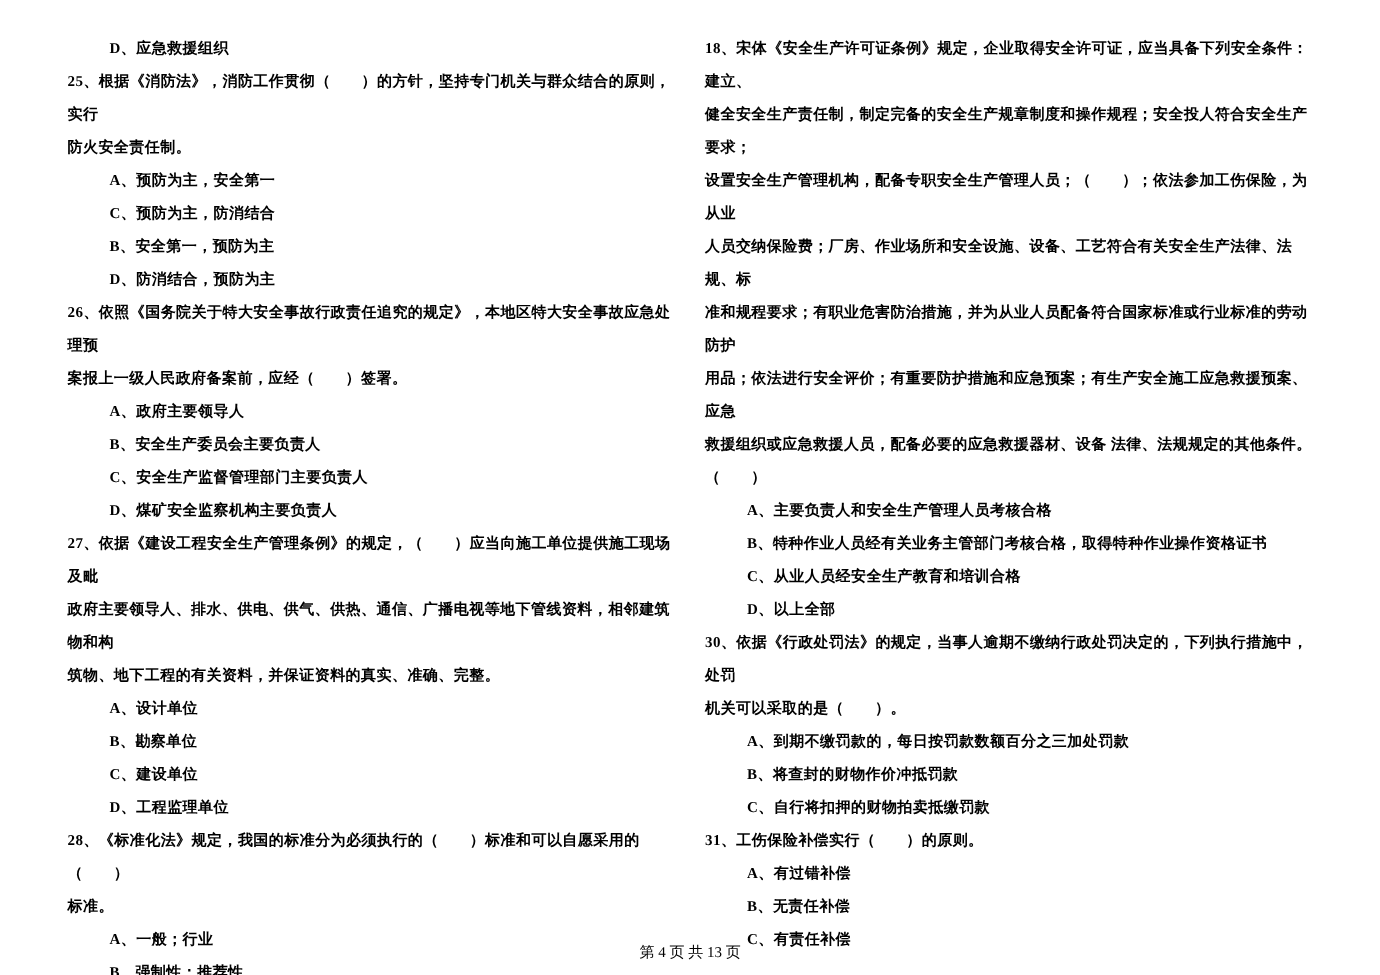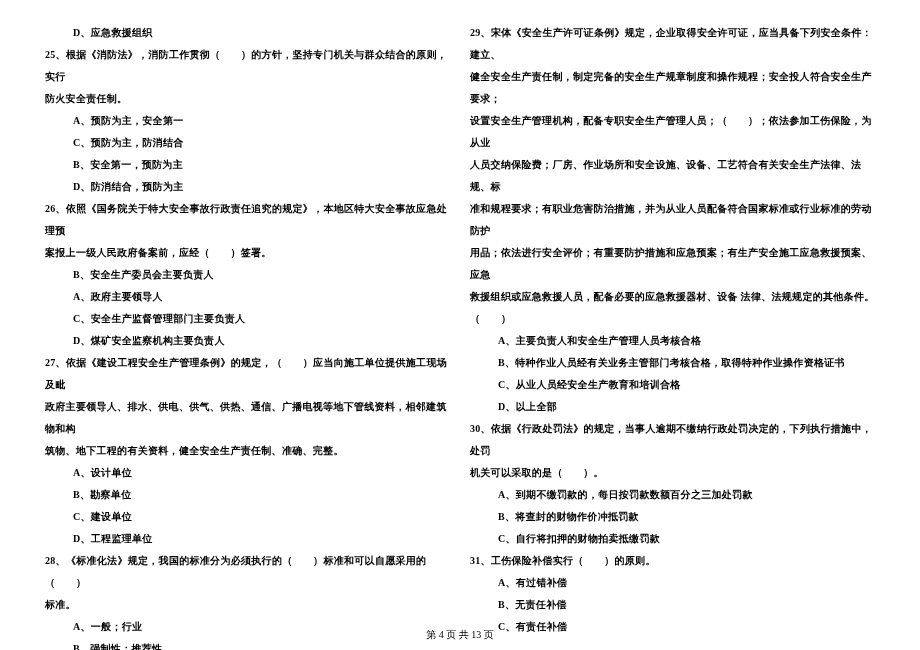--- a/index.html
+++ b/index.html
@@ -43,40 +43,40 @@
   <div class="col">
     <div class="line indent-1">D、应急救援组织</div>
     <div class="line">25、根据《消防法》，消防工作贯彻（　　）的方针，坚持专门机关与群众结合的原则，实行</div>
     <div class="line">防火安全责任制。</div>
     <div class="line indent-1">A、预防为主，安全第一</div>
     <div class="line indent-1">C、预防为主，防消结合</div>
     <div class="line indent-1">B、安全第一，预防为主</div>
     <div class="line indent-1">D、防消结合，预防为主</div>
     <div class="line">26、依照《国务院关于特大安全事故行政责任追究的规定》，本地区特大安全事故应急处理预</div>
     <div class="line">案报上一级人民政府备案前，应经（　　）签署。</div>
+    <div class="line indent-1">A、政府主要领导人</div>
     <div class="line indent-1">B、安全生产委员会主要负责人</div>
-    <div class="line indent-1">A、政府主要领导人</div>
     <div class="line indent-1">C、安全生产监督管理部门主要负责人</div>
     <div class="line indent-1">D、煤矿安全监察机构主要负责人</div>
     <div class="line">27、依据《建设工程安全生产管理条例》的规定，（　　）应当向施工单位提供施工现场及毗</div>
     <div class="line">政府主要领导人、排水、供电、供气、供热、通信、广播电视等地下管线资料，相邻建筑物和构</div>
-    <div class="line">筑物、地下工程的有关资料，健全安全生产责任制、准确、完整。</div>
+    <div class="line">筑物、地下工程的有关资料，并保证资料的真实、准确、完整。</div>
     <div class="line indent-1">A、设计单位</div>
     <div class="line indent-1">B、勘察单位</div>
     <div class="line indent-1">C、建设单位</div>
     <div class="line indent-1">D、工程监理单位</div>
     <div class="line">28、《标准化法》规定，我国的标准分为必须执行的（　　）标准和可以自愿采用的（　　）</div>
     <div class="line">标准。</div>
     <div class="line indent-1">A、一般；行业</div>
     <div class="line indent-1">B、强制性；推荐性</div>
 
   </div>
 
   <div class="col">
-    <div class="line">29、宋体《安全生产许可证条例》规定，企业取得安全许可证，应当具备下列安全条件：建立、</div>
+    <div class="line">18、宋体《安全生产许可证条例》规定，企业取得安全许可证，应当具备下列安全条件：建立、</div>
     <div class="line">健全安全生产责任制，制定完备的安全生产规章制度和操作规程；安全投人符合安全生产要求；</div>
     <div class="line">设置安全生产管理机构，配备专职安全生产管理人员；（　　）；依法参加工伤保险，为从业</div>
     <div class="line">人员交纳保险费；厂房、作业场所和安全设施、设备、工艺符合有关安全生产法律、法规、标</div>
     <div class="line">准和规程要求；有职业危害防治措施，并为从业人员配备符合国家标准或行业标准的劳动防护</div>
     <div class="line">用品；依法进行安全评价；有重要防护措施和应急预案；有生产安全施工应急救援预案、应急</div>
     <div class="line">救援组织或应急救援人员，配备必要的应急救援器材、设备 法律、法规规定的其他条件。（　　）</div>
     <div class="line indent-1">A、主要负责人和安全生产管理人员考核合格</div>
     <div class="line indent-1">B、特种作业人员经有关业务主管部门考核合格，取得特种作业操作资格证书</div>
     <div class="line indent-1">C、从业人员经安全生产教育和培训合格</div>
     <div class="line indent-1">D、以上全部</div>

